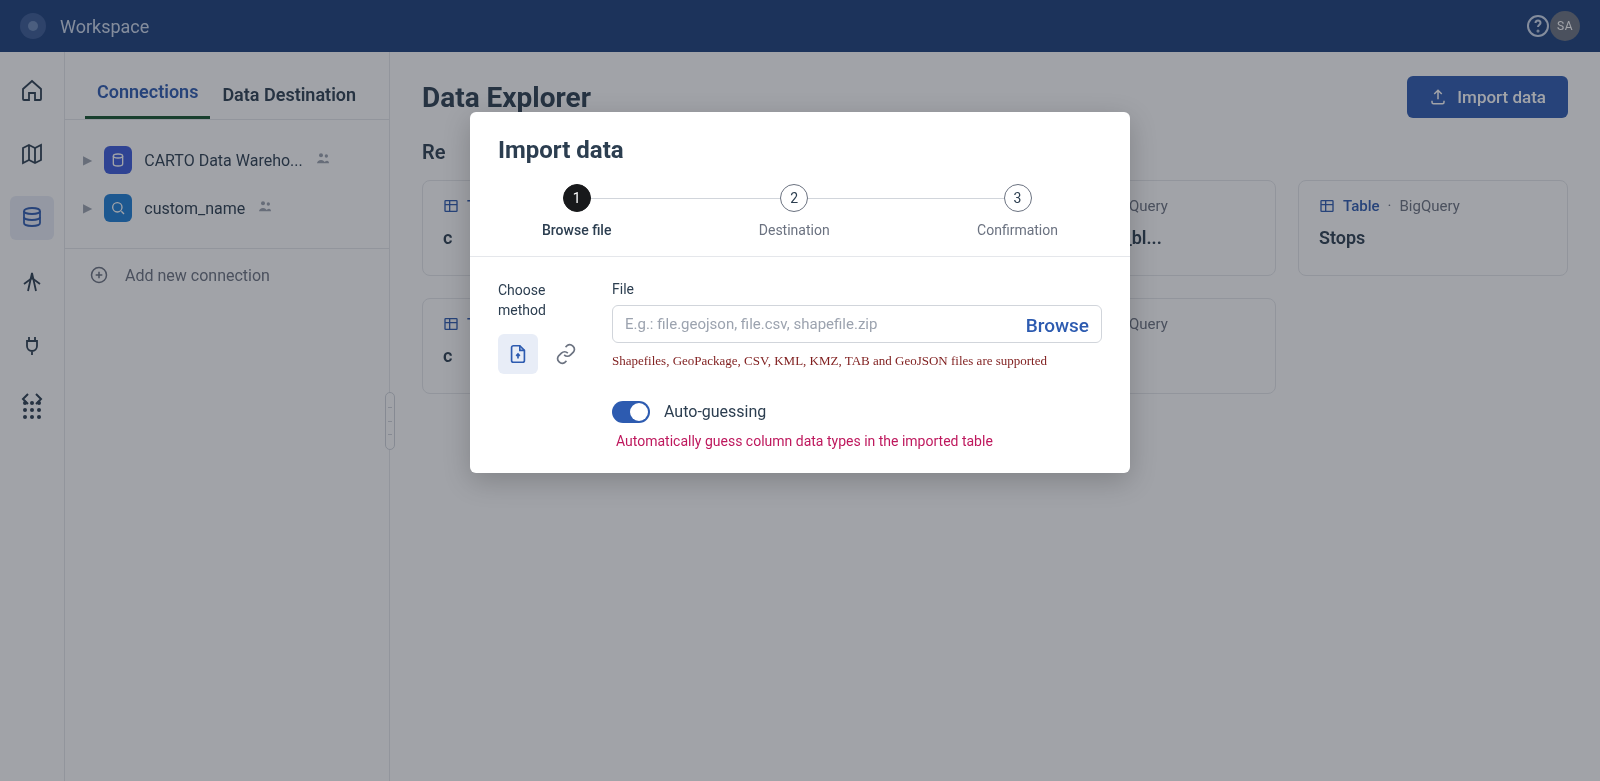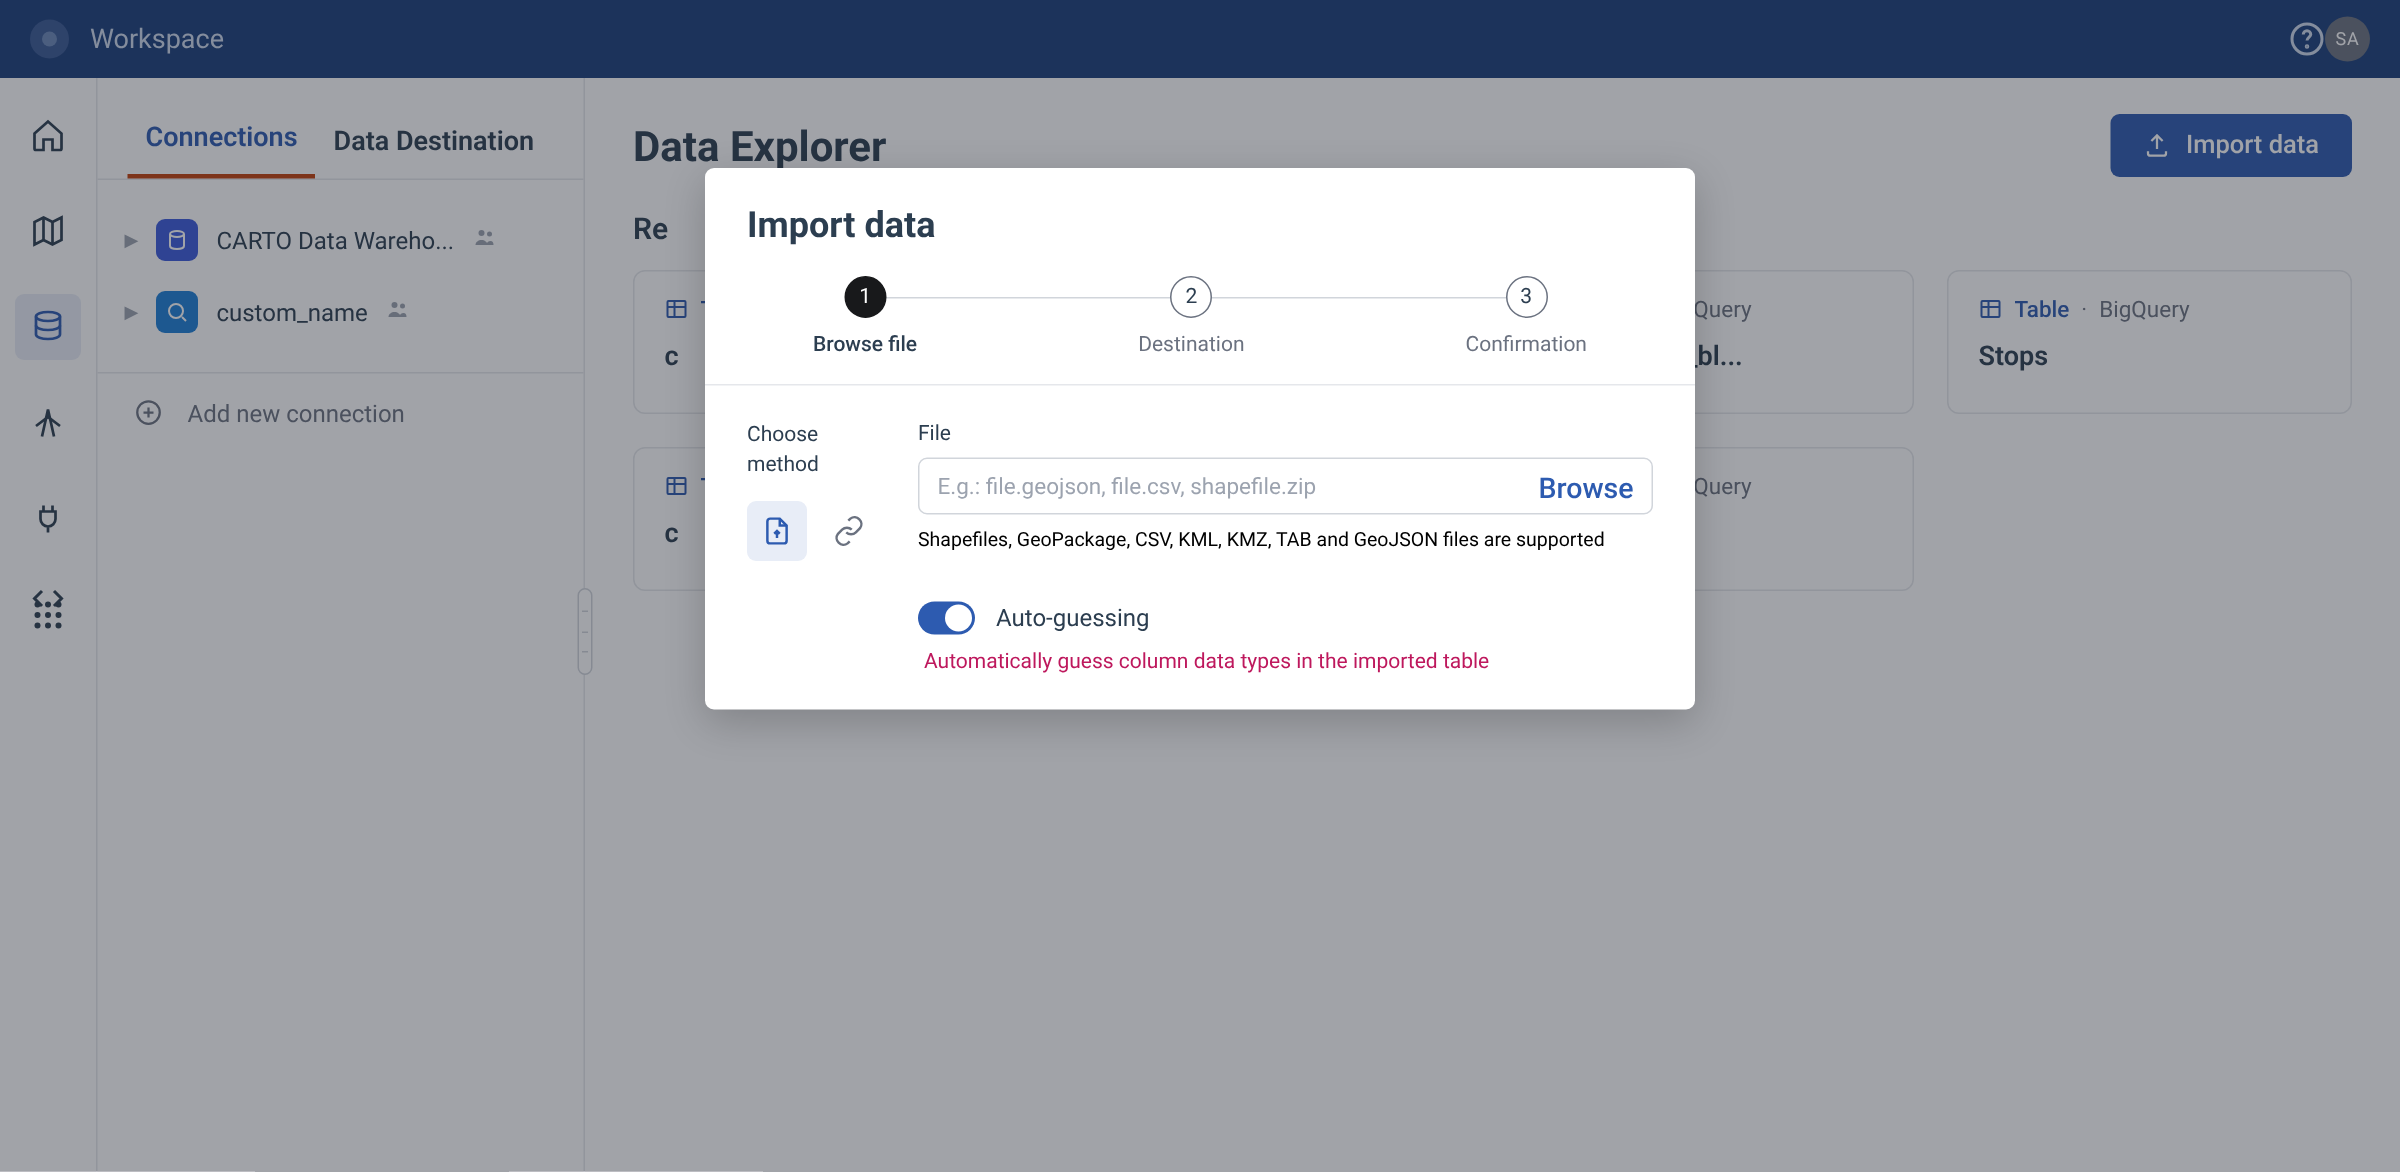--- a/index.html
+++ b/index.html
@@ -18,21 +18,21 @@
 
 .iconbar { width: 68px; border-right: 1px solid #e5e7eb; display: flex; flex-direction: column; align-items: center; padding-top: 16px; gap: 20px; position: relative;}
 .iconbar-bottom { position:absolute; bottom: 360px; display:flex; justify-content:center;}
 .iconbar svg { width: 24px; height: 24px; }
 .nav-icon { width: 44px; height: 44px; display:flex; align-items:center; justify-content:center; border-radius:6px; color:#2c3e50;}
 .nav-icon.active { background:#e8edf7; color:#2d5bb0; }
 
 .sidepanel { width: 340px; border-right: 1px solid #e5e7eb; position: relative;}
 .tabs { display: flex; border-bottom: 1px solid #e5e7eb; padding: 0 20px; height: 68px; align-items:flex-end;}
 .tab { font-size: 18px; font-weight:600; padding: 14px 12px; color: #2c3e50; cursor: pointer; }
-.tab.active { color: #2d5bb0; border-bottom: 3px solid #c2410c; text-align: center; }
+.tab.active { color: #2d5bb0; border-bottom: 3px solid #14532d; text-align: center; }
 .conn-list { padding: 16px 14px; }
 .conn-item { display:flex; align-items:center; gap:12px; padding: 10px 4px; font-size:16px; color:#2c3e50;}
 .conn-caret { color:#9ca3af; font-size:12px;}
 .conn-badge { width:28px; height:28px; border-radius:6px; display:flex;align-items:center;justify-content:center;color:#fff;}
 .conn-badge.blue1{background:#3b5bdb;}
 .conn-badge.blue2{background:#1c7ed6;}
 .share-ic{color:#9ca3af;}
 .add-conn { display:flex;align-items:center;gap:16px;padding:16px 24px;border-top:1px solid #e5e7eb;color:#6b7280;font-size:16px;}
 .collapse-handle { position:absolute; right:-6px; top:340px; width:10px; height:58px; border:1px solid #d1d5db; border-radius:5px; background:#fff;}
 .collapse-handle::before,.collapse-handle::after{content:"";position:absolute;left:2px;right:2px;height:1px;background:#d1d5db;}
@@ -69,21 +69,21 @@
 .method-label{font-size:14px;color:#2c3e50;margin-bottom:14px;line-height:1.4;}
 .method-opts{display:flex;gap:8px;}
 .method-opt{width:40px;height:40px;border-radius:6px;display:flex;align-items:center;justify-content:center;color:#6b7280;}
 .method-opt.active{background:#e8edf7;color:#2d5bb0;}
 .file-col{flex:1;}
 .file-label{font-size:14px;color:#2c3e50;margin-bottom:8px;}
 .file-input-wrap{position:relative;border:1px solid #d1d5db;border-radius:6px;height:38px;display:flex;align-items:center;padding:0 86px 0 12px;}
 .file-input{border:none;outline:none;width:100%;font-size:15px;color:#2c3e50;background:transparent;}
 .file-input::placeholder{color:#9ca3af;}
 .browse{position:absolute;right:12px;top:8px;color:#2d5bb0;font-size:19px;font-weight:500;}
-.file-hint{font-size:13px;color:#000000;margin-top:8px;line-height:1.5;max-width:460px;}
+.file-hint{font-size:13px;color:#7f1d1d;margin-top:8px;line-height:1.5;max-width:460px;font-family:Liberation Serif, serif;}
 .toggle-row{margin-top:30px;display:flex;align-items:center;gap:14px;}
 .toggle{width:38px;height:22px;border-radius:11px;background:#2d5bb0;position:relative;}
 .toggle::after{content:"";position:absolute;right:2px;top:2px;width:18px;height:18px;border-radius:50%;background:#fff;}
 .toggle-label{font-size:16px;color:#2c3e50;}
 .toggle-hint{font-size:14px;color:#be185d;margin-top:10px;margin-left:4px;}
 .modal-foot{display:flex;justify-content:flex-end;align-items:center;gap:20px;padding:20px 28px;}
 .btn-cancel{color:#2d5bb0;font-size:17px;font-weight:500;background:none;border:none;}
 .btn-cont{border:1px solid #e5e7eb;background:#fff;color:#b8bfc9;font-size:17px;font-weight:500;padding:10px 22px;border-radius:6px;}
 </style>
 </head>

